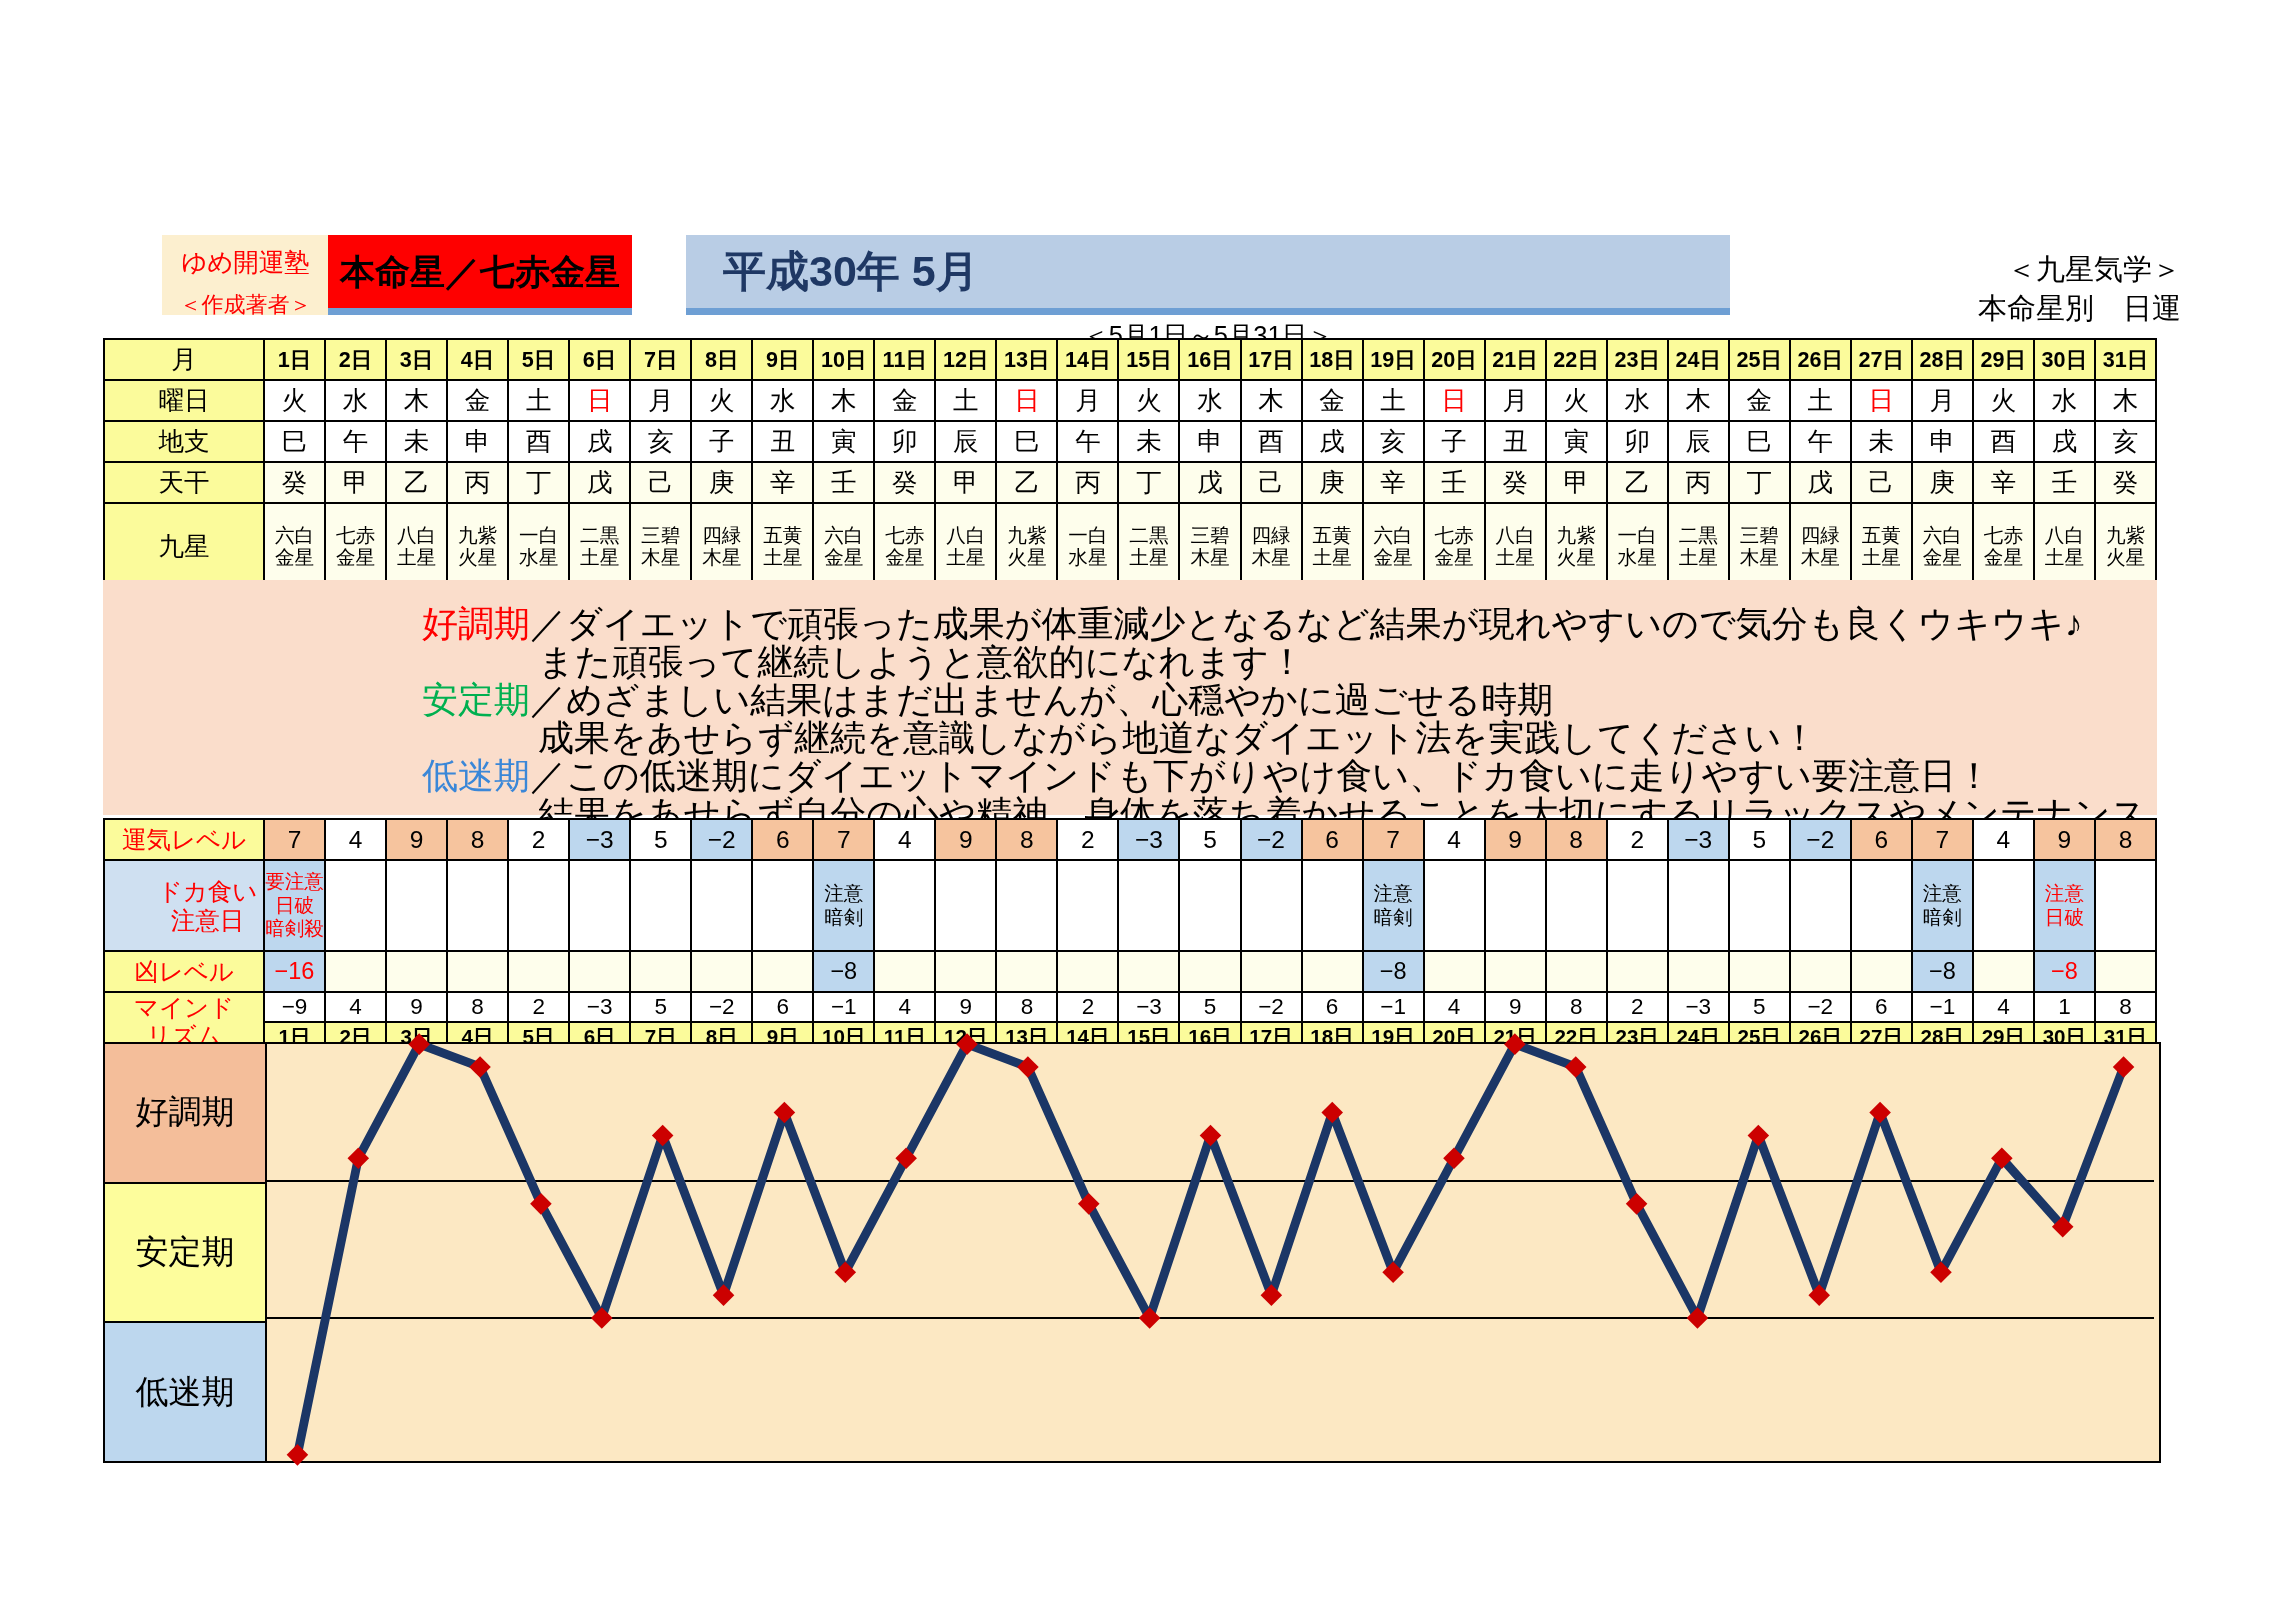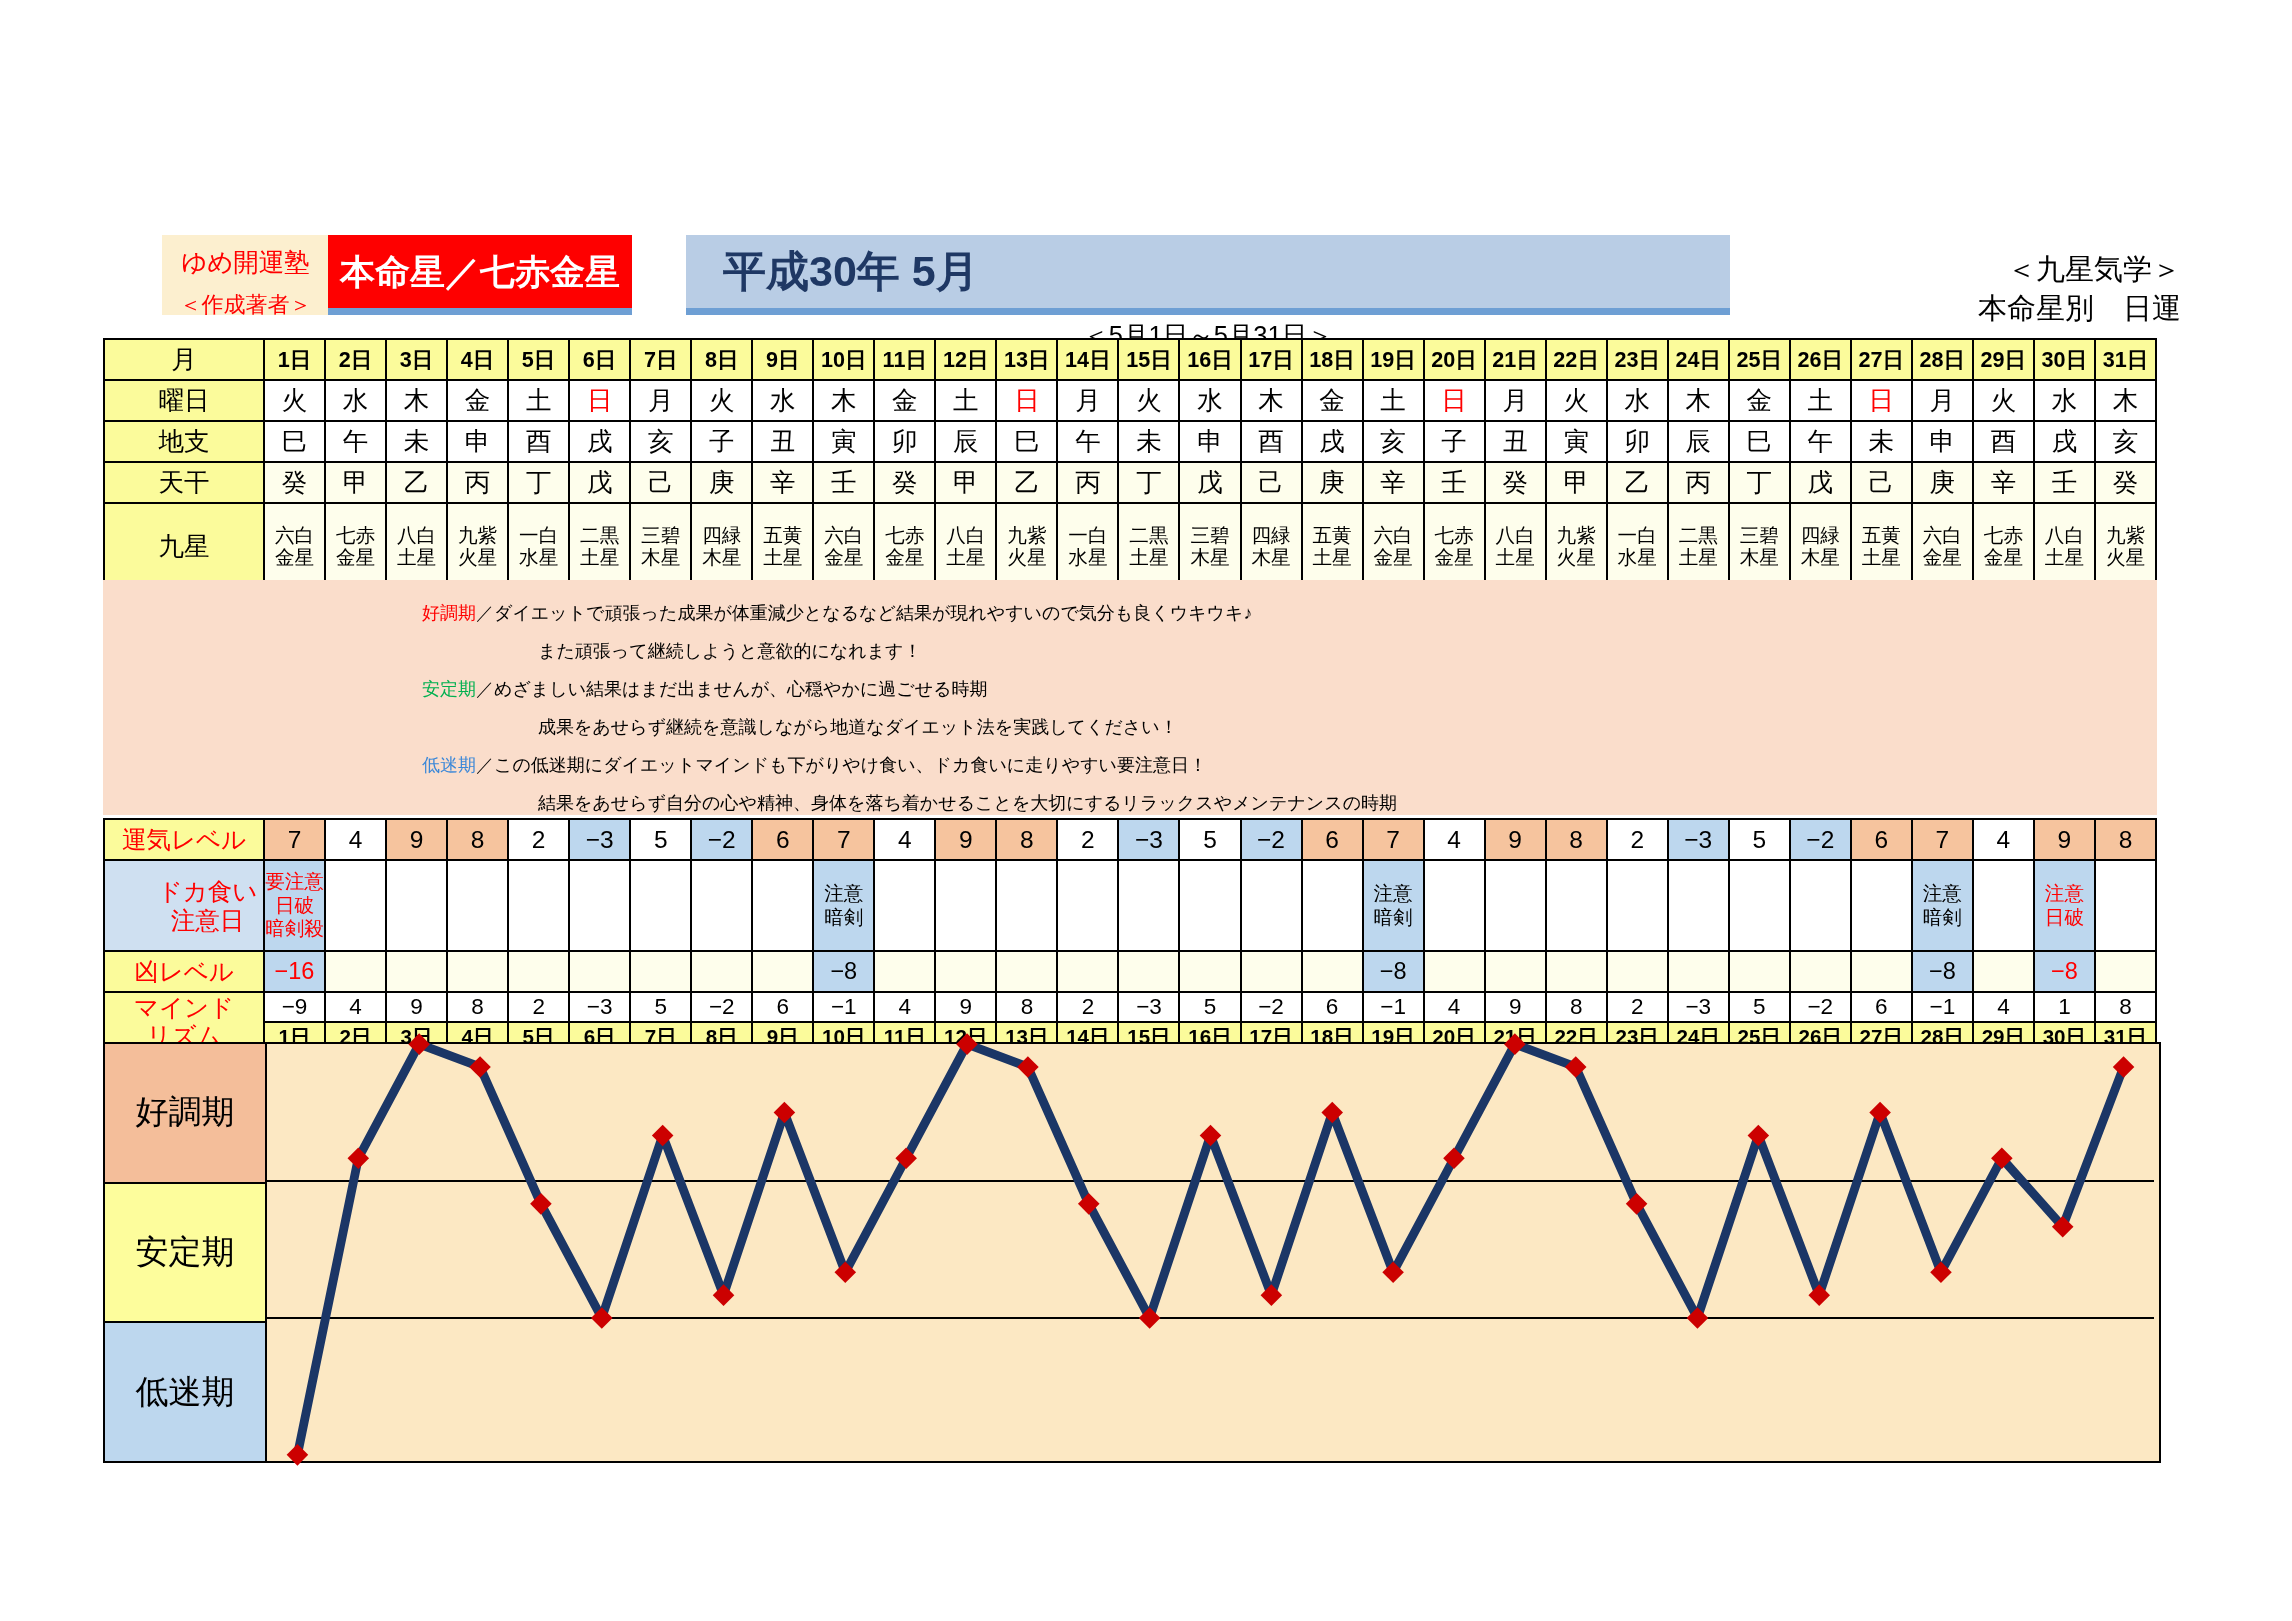--- a/index.html
+++ b/index.html
@@ -5,21 +5,21 @@
   html,body{margin:0;padding:0;background:#fff;}
   #page{position:relative;width:2293px;height:1621px;background:#ffffff;overflow:hidden;
         font-family:"Liberation Sans","DejaVu Sans",sans-serif;color:#000;}
 
   
   .brand-box{position:absolute;left:162px;top:235px;width:167px;height:80px;background:#FCEFCF;
              color:#FF0000;text-align:center;}
   .brand-box .l1{font-size:25.5px;margin-top:9.8px;}
   .brand-box .l2{font-size:22px;margin-top:10px;}
   .honmei-box{position:absolute;left:328px;top:235px;width:304px;height:73px;background:#FE0000;
-              border-bottom:7.8px solid #6E9FD4;color:#ffffff;font-weight:bold;font-size:35px;
+              border-bottom:7.8px solid #6E9FD4;color:#000000;font-weight:bold;font-size:35px;
               text-align:center;line-height:73px;}
   .title-box{position:absolute;left:686px;top:235px;width:1044px;height:73px;background:#B9CDE5;
              border-bottom:7.8px solid #6E9FD4;color:#1F3864;font-weight:bold;font-size:43px;
              display:flex;align-items:center;}
   .title-box .t1{margin-left:37px;}
   .title-box .t2{margin-left:127px;}
   .right-head{position:absolute;left:1867px;top:250px;width:314px;text-align:right;
               font-size:29px;line-height:39px;}
   .period{position:absolute;left:686px;top:318px;width:1044px;text-align:center;font-size:25.5px;}
 
@@ -37,21 +37,21 @@
   td.cs{background:#fff;font-size:25.5px;height:39px;}
   td.ks{background:#FEFEEC;font-size:19.6px;line-height:22.5px;height:84px;white-space:normal;}
   td.unki{font-size:24.5px;height:39px;}
   td.doka{font-size:19.6px;line-height:23.5px;height:89px;white-space:normal;}
   td.kyo{font-size:23.5px;height:39px;background:#FEFEEC;}
   td.mindv{font-size:22.5px;height:28px;background:#fff;}
   td.dlab{background:#FBFB9B;font-weight:bold;font-size:20.6px;height:27.4px;}
 
   
   .legend-box{position:absolute;left:103px;top:580px;width:2054px;height:235px;background:#FADDCB;}
-  .legend-inner{margin-left:319px;padding-top:14px;font-size:18px;line-height:38px;}
+  .legend-inner{margin-left:319px;padding-top:25px;font-size:36px;line-height:38px;}
   .legend-inner .ind{padding-left:116px;}
 
   
   .chart{position:absolute;left:103px;top:1042px;width:2054px;height:417px;border:2.9px solid #000;
          display:flex;}
   .band-col{width:160px;border-right:2px solid #000;display:flex;flex-direction:column;}
   .band{flex:1;display:flex;align-items:center;justify-content:center;font-size:33px;
         border-bottom:2px solid #000;}
   .band:last-child{border-bottom:none;}
   .plot{flex:1;background:#FCE8C3;position:relative;}

